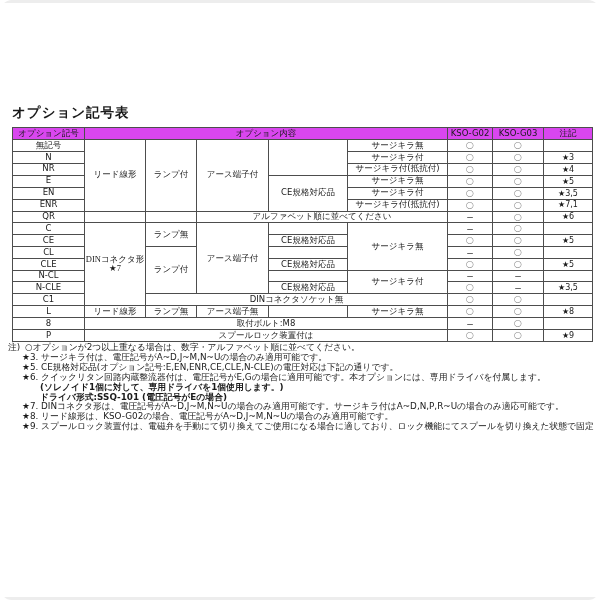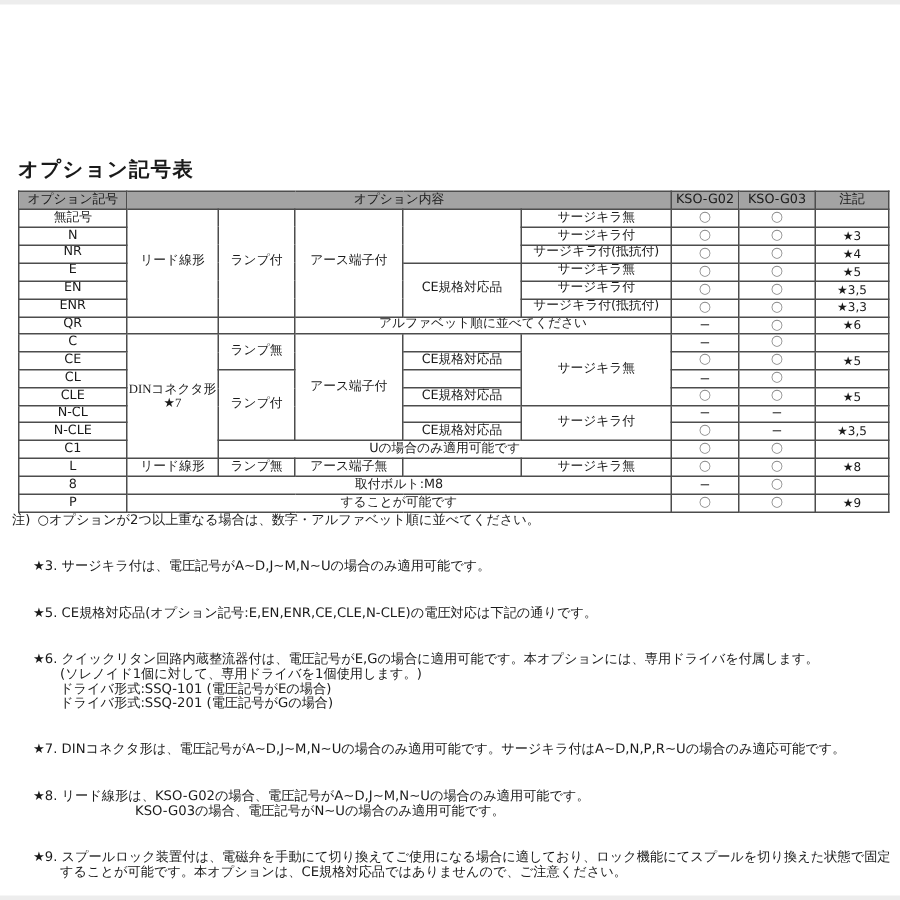--- a/index.html
+++ b/index.html
@@ -1,37 +1,37 @@
 <!DOCTYPE html>
 <html><head>
 <meta charset="utf-8">
 <style>
   html,body{margin:0;padding:0;background:#fff;}
   .page{position:relative;width:600px;height:600px;background:#fff;overflow:hidden;
-        font-family:"DejaVu Sans","Liberation Sans",sans-serif;color:#1a1a1a;}
+        font-family:"DejaVu Sans","Liberation Sans",sans-serif;color:#1a1a1a;border-radius:12px;}
   .edge{position:absolute;left:0;width:600px;height:3px;background:#ededed;}
   .edge.top{top:0;} .edge.bottom{bottom:0;}
   .title{position:absolute;left:12px;top:104px;font-size:13.5px;font-weight:bold;letter-spacing:1px;}
   table.opt{position:absolute;left:12px;top:127px;width:580px;border-collapse:collapse;
             table-layout:fixed;font-size:8.5px;}
   table.opt td,table.opt th{border:1px solid #4d4d4d;padding:0;height:10px;line-height:1.15;
             text-align:center;vertical-align:middle;overflow:hidden;white-space:nowrap;
             font-weight:normal;}
-  table.opt thead th{background:#a3a3a3;height:11px;}
+  table.opt thead th{background:#d946ef;height:11px;}
   td.c{color:#8a8a8a;font-size:9.5px;}      
   td.d{color:#333;font-size:9px;}           
   td.star{font-size:8px;letter-spacing:0;}
   td.two-line{line-height:1.2;font-family:Liberation Serif, serif;}
   .notes{position:absolute;left:8px;top:343px;width:588px;font-size:8.8px;line-height:9.9px;}
   .nl{padding-left:18px;}
   .nl.first{padding-left:0;}
   .nl .pfx{display:inline-block;width:17px;}
-  .nl.star{padding-left:14px;margin-top:21px;}
+  .nl.star{padding-left:14px;}
   .nl.sub{padding-left:82px;}
-  .nl.sub2{padding-left:32px;}
+  .nl.sub2{padding-left:32px;font-weight:bold;}
 </style>
 </head>
 <body>
 
 <div class="page">
   <div class="edge top"></div>
   <div class="edge bottom"></div>
 
   <div class="title">オプション記号表</div>
 
@@ -95,21 +95,21 @@
         <td>サージキラ付</td>
         <td class="c">○</td>
         <td class="c">○</td>
         <td class="star">★3,5</td>
       </tr>
       <tr>
         <td>ENR</td>
         <td>サージキラ付(抵抗付)</td>
         <td class="c">○</td>
         <td class="c">○</td>
-        <td class="star">★3,3</td>
+        <td class="star">★7,1</td>
       </tr>
       <tr>
         <td>QR</td>
         <td></td>
         <td></td>
         <td colspan="3">アルファベット順に並べてください</td>
         <td class="d">−</td>
         <td class="c">○</td>
         <td class="star">★6</td>
       </tr>
@@ -159,21 +159,21 @@
       </tr>
       <tr>
         <td>N-CLE</td>
         <td>CE規格対応品</td>
         <td class="c">○</td>
         <td class="d">−</td>
         <td class="star">★3,5</td>
       </tr>
       <tr>
         <td>C1</td>
-        <td colspan="4">Uの場合のみ適用可能です</td>
+        <td colspan="4">DINコネクタソケット無</td>
         <td class="c">○</td>
         <td class="c">○</td>
         <td class="star"></td>
       </tr>
       <tr>
         <td>L</td>
         <td>リード線形</td>
         <td>ランプ無</td>
         <td>アース端子無</td>
         <td></td>
@@ -184,35 +184,32 @@
       </tr>
       <tr>
         <td>8</td>
         <td colspan="5">取付ボルト:M8</td>
         <td class="d">−</td>
         <td class="c">○</td>
         <td class="star"></td>
       </tr>
       <tr>
         <td>P</td>
-        <td colspan="5">することが可能です</td>
+        <td colspan="5">スプールロック装置付は</td>
         <td class="c">○</td>
         <td class="c">○</td>
         <td class="star">★9</td>
       </tr>
     </tbody>
   </table>
 
   <div class="notes">
     <div class="nl first"><span class="pfx">注)</span><span>○オプションが2つ以上重なる場合は、数字・アルファベット順に並べてください。</span></div>
     <div class="nl star">★3. サージキラ付は、電圧記号がA~D,J~M,N~Uの場合のみ適用可能です。</div>
     <div class="nl star">★5. CE規格対応品(オプション記号:E,EN,ENR,CE,CLE,N-CLE)の電圧対応は下記の通りです。</div>
     <div class="nl star">★6. クイックリタン回路内蔵整流器付は、電圧記号がE,Gの場合に適用可能です。本オプションには、専用ドライバを付属します。</div>
     <div class="nl sub2">(ソレノイド1個に対して、専用ドライバを1個使用します。)</div>
     <div class="nl sub2">ドライバ形式:SSQ-101 (電圧記号がEの場合)</div>
-    <div class="nl sub2">ドライバ形式:SSQ-201 (電圧記号がGの場合)</div>
     <div class="nl star">★7. DINコネクタ形は、電圧記号がA~D,J~M,N~Uの場合のみ適用可能です。サージキラ付はA~D,N,P,R~Uの場合のみ適応可能です。</div>
     <div class="nl star">★8. リード線形は、KSO-G02の場合、電圧記号がA~D,J~M,N~Uの場合のみ適用可能です。</div>
-    <div class="nl sub">KSO-G03の場合、電圧記号がN~Uの場合のみ適用可能です。</div>
     <div class="nl star">★9. スプールロック装置付は、電磁弁を手動にて切り換えてご使用になる場合に適しており、ロック機能にてスプールを切り換えた状態で固定</div>
-    <div class="nl sub2">することが可能です。本オプションは、CE規格対応品ではありませんので、ご注意ください。</div>
   </div>
 </div>
 
 </body></html>

